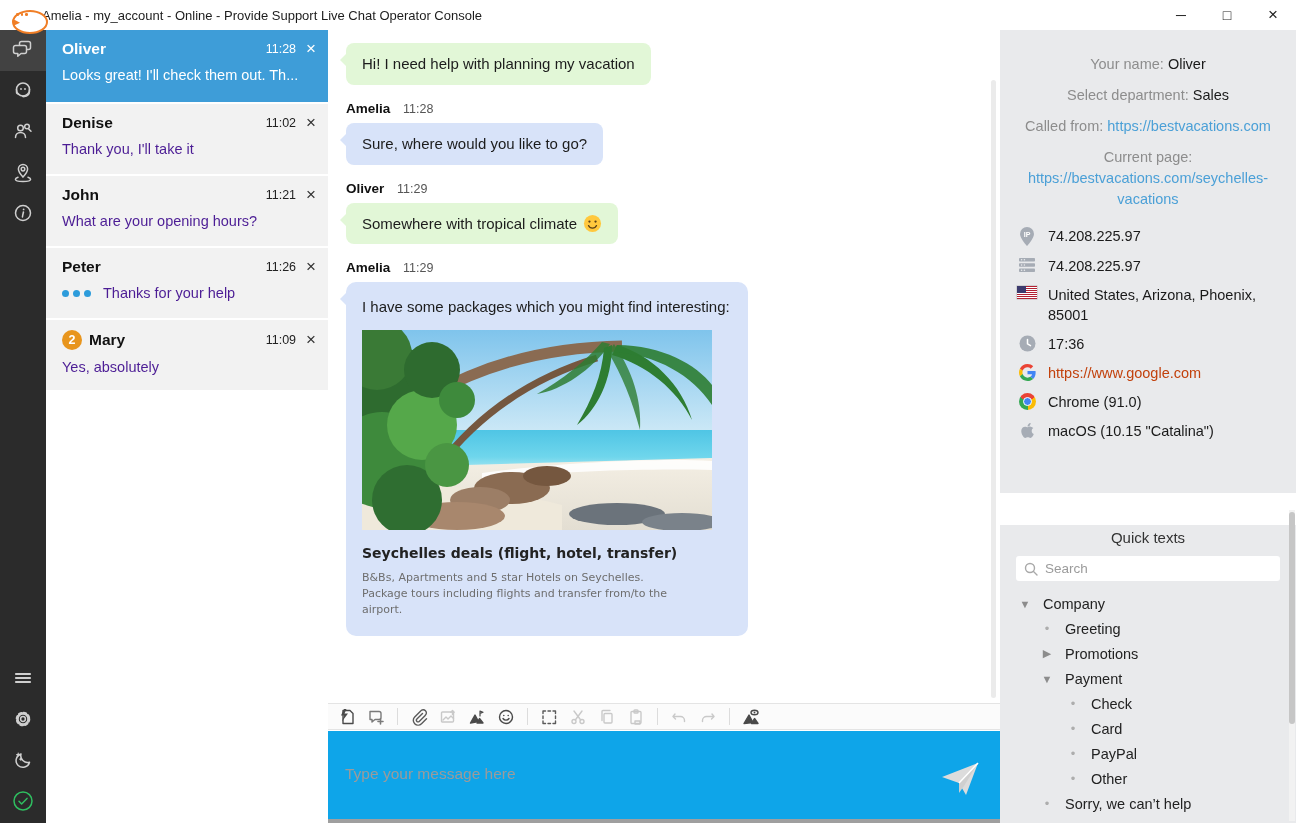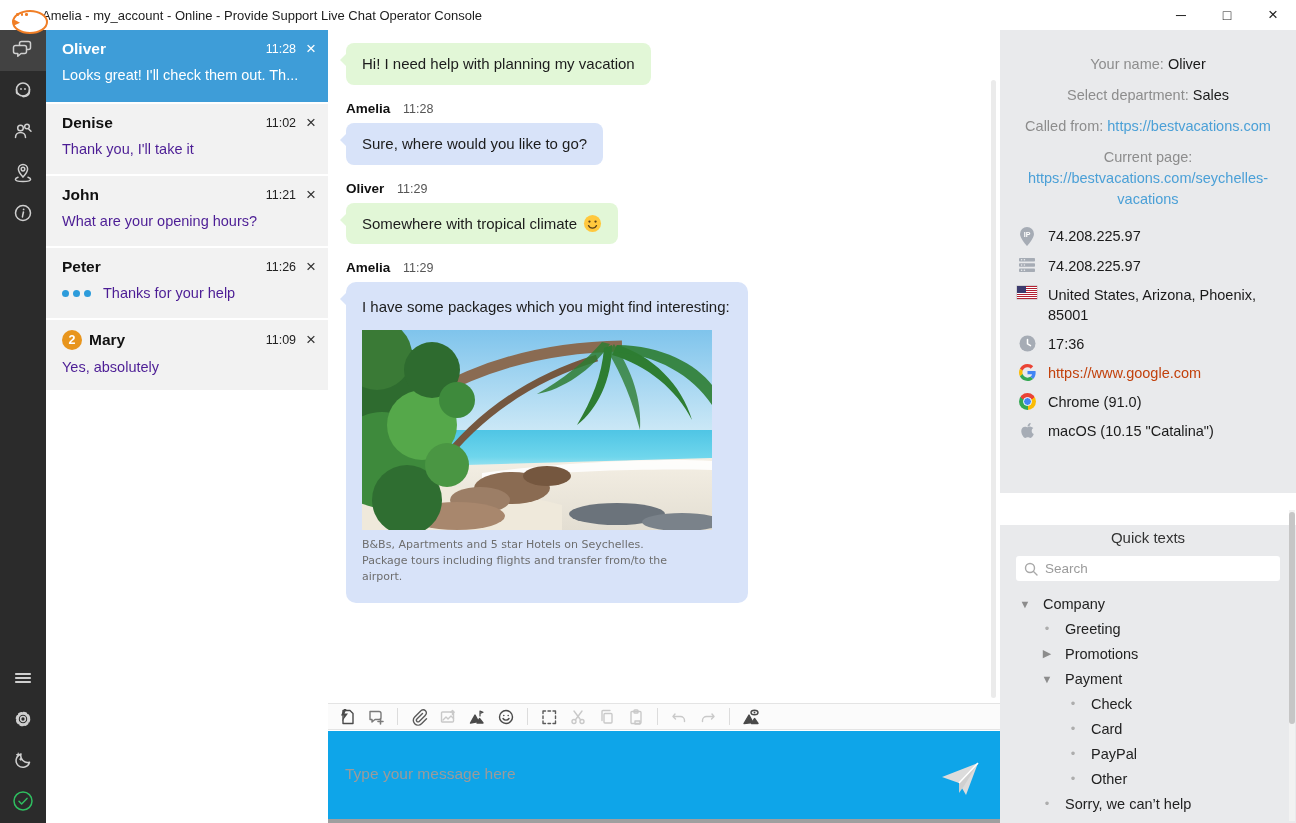--- a/index.html
+++ b/index.html
@@ -320,20 +320,21 @@
               <circle cx="30" cy="60" r="45" fill="#2E6B2F"></circle>
               <circle cx="20" cy="130" r="48" fill="#3E8A3C"></circle>
               <circle cx="60" cy="95" r="35" fill="#55A84A"></circle>
               <circle cx="15" cy="25" r="35" fill="#3A7A36"></circle>
               <circle cx="70" cy="40" r="28" fill="#2E6B2F"></circle>
               <circle cx="45" cy="170" r="35" fill="#2F6E31"></circle>
               <circle cx="85" cy="135" r="22" fill="#4A9643"></circle>
               <circle cx="95" cy="70" r="18" fill="#3E8A3C"></circle>
             </g>
           </svg>
+          <div class="card-title">Seychelles deals (flight, hotel, transfer)</div>
           <div class="card-desc">B&amp;Bs, Apartments and 5 star Hotels on Seychelles. Package tours including flights and transfer from/to the airport.</div>
         </div>
       </span>
     </div>
 
     <div></div>
 
   </div>
   <div class="chat-scrollbar"></div>
 </div>

